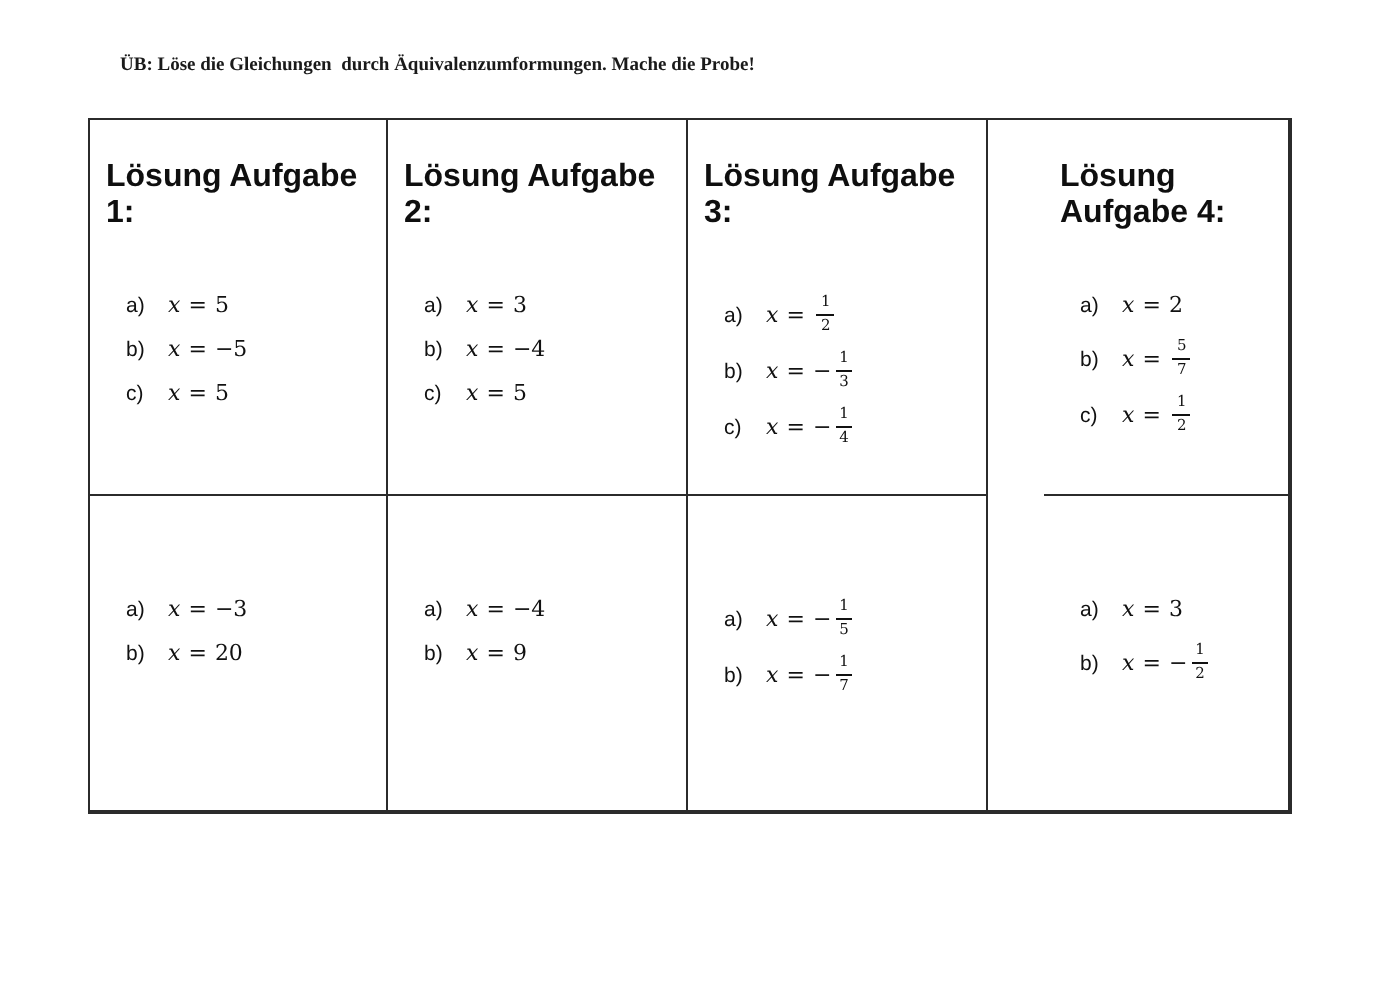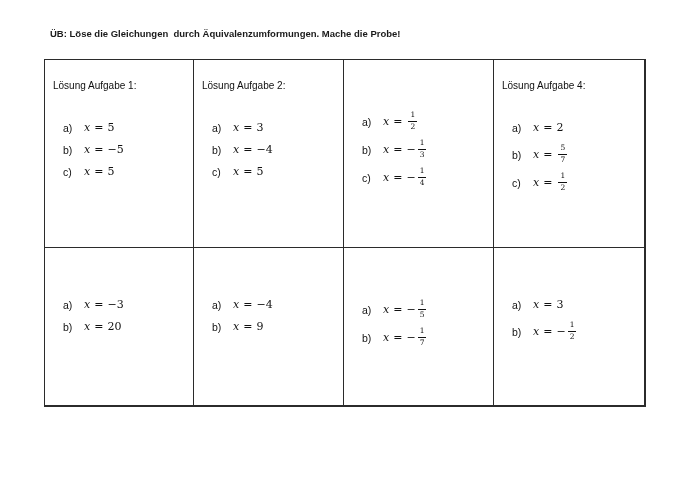--- a/index.html
+++ b/index.html
@@ -6,49 +6,50 @@
   body {
     width: 700px; height: 495px;
     background: #ffffff;
     position: relative;
     font-family: "Liberation Sans", sans-serif;
     color: #111111;
     overflow: hidden;
   }
   .page-title {
     position: absolute;
-    left: 50px; top: 28px;
+    left: 60px; top: 28px;
     font-size: 9.5px;
     font-weight: 700;
     color: #1a1a1a;
     white-space: pre;
+    font-family: Liberation Serif, serif;
   }
   .solutions-table {
     position: absolute;
     left: 44px; top: 59px;
     width: 599px; height: 345px;
     display: grid;
     grid-template-columns: 149px 150px 150px 150px;
     grid-template-rows: 188px 157px;
     border: 1.5px solid #2b2b2b;
     border-right-width: 2px;
     border-bottom-width: 2px;
   }
   .cell {
     box-sizing: border-box;
     border-right: 1px solid #2b2b2b;
     border-bottom: 1px solid #2b2b2b;
     padding: 20px 4px 0 8px;
     overflow: hidden;
   }
-  .cell.last-col { border-right: none; }
+  .cell.last-col { border-right: none; margin-left: 28px; }
   .cell.last-row { border-bottom: none; }
   .cell-header {
-    font-size: 10px;
-    font-weight: 400;
+    font-size: 16px;
+    font-weight: 700;
     color: #0f0f0f;
   }
   .items { margin-top: 29px; margin-left: 10px; }
   .item {
     display: flex;
     align-items: center;
     min-height: 15px;
     margin-bottom: 7px;
   }
   .item.fraction-line {
@@ -145,20 +146,21 @@
         <span class="math">
           <span class="var">x</span>
           <span class="eq">=</span>
           <span class="val">5</span>
         </span>
       </div>
     </div>
   </div>
 
   <div class="cell">
+    <div class="cell-header">Lösung Aufgabe 3:</div>
     <div class="items">
       <div class="item fraction-line">
         <span class="item-label">a)</span>
         <span class="math">
           <span class="var">x</span>
           <span class="eq">=</span>
           <span class="sign"></span>
           <span class="frac">
             <span class="num">1</span>
             <span class="den">2</span>

